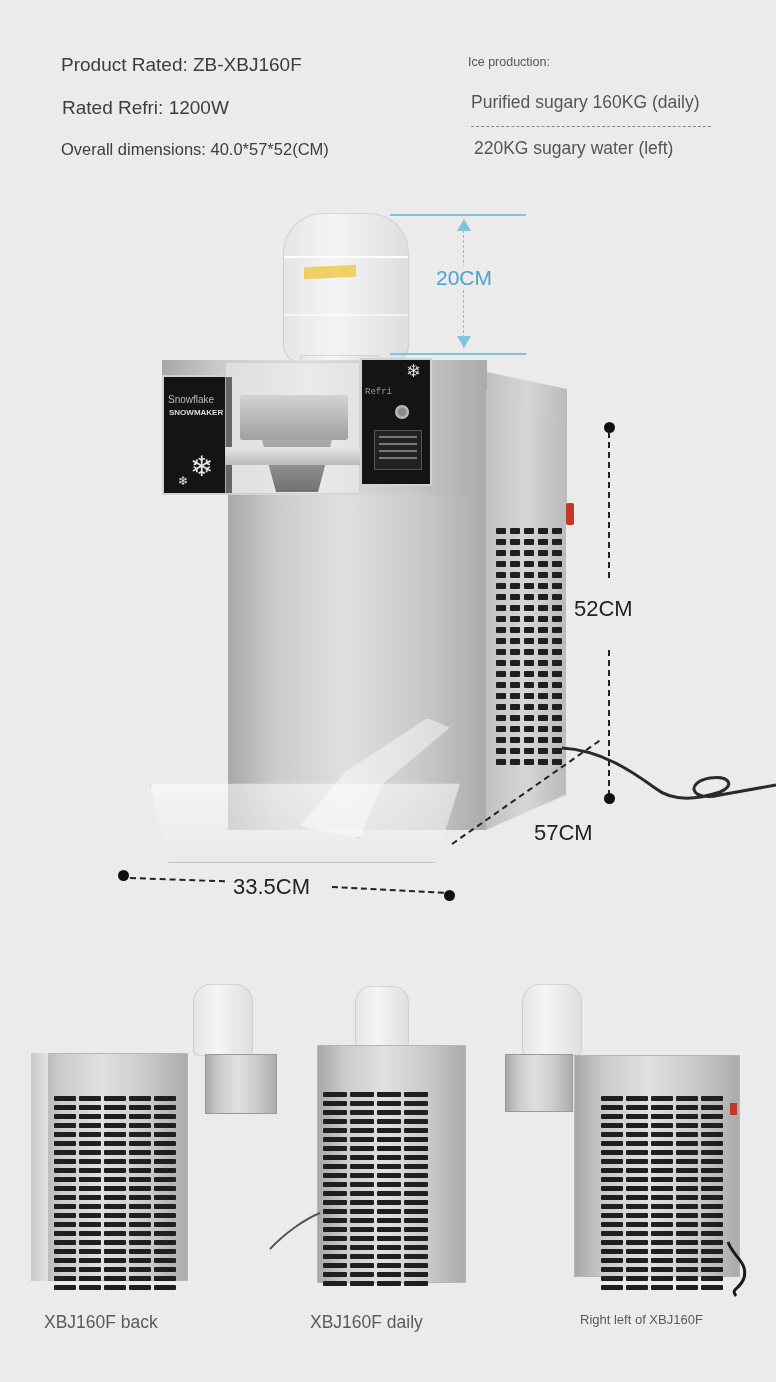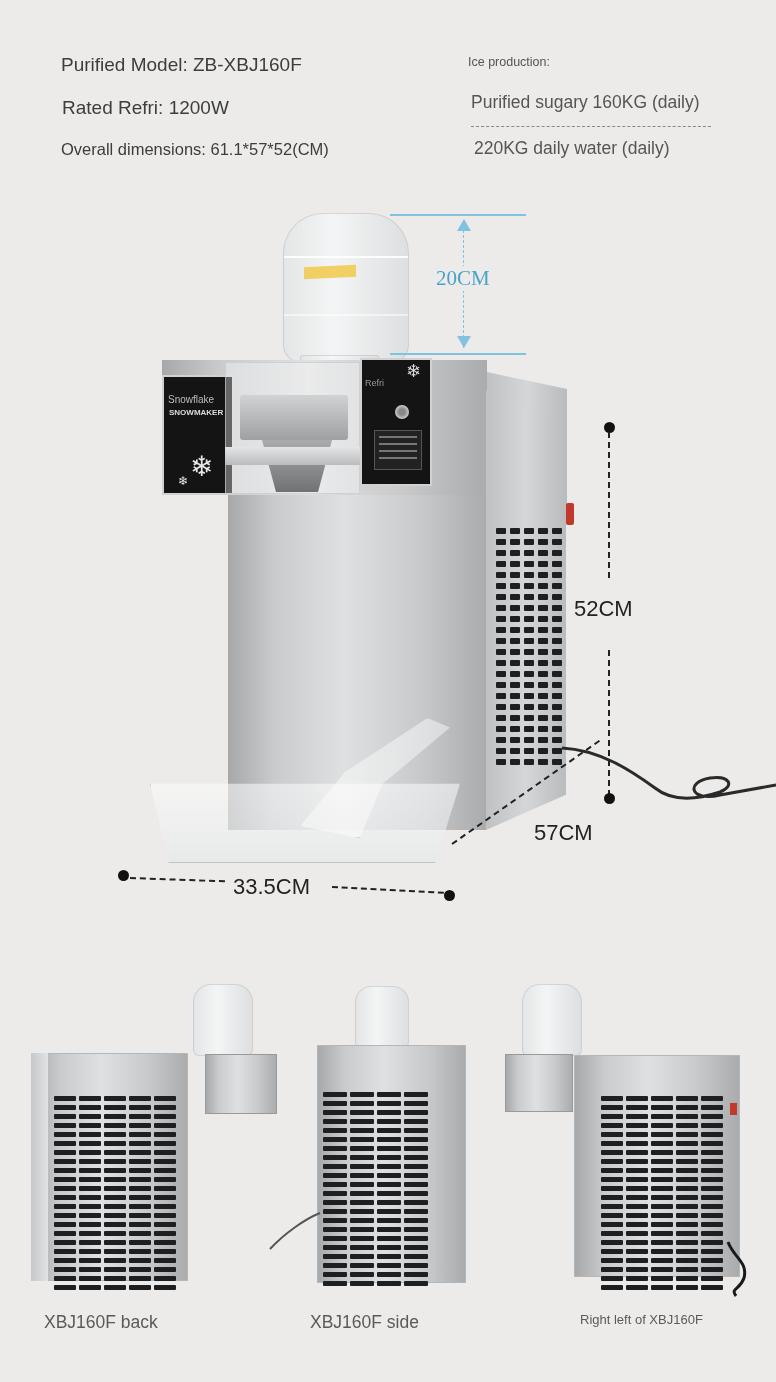--- a/index.html
+++ b/index.html
@@ -57,63 +57,63 @@
   .dash-v { position: absolute; width: 0; border-left: 2.5px dashed #222; }
   .dash-h { position: absolute; height: 0; border-top: 2px dashed #222; }
   .blue-line { position: absolute; height: 2px; background: #7fc3e0; }
 
   
   .thumb-caption { position: absolute; white-space: nowrap; color: #5a5a5a; }
 </style>
 </head>
 <body>
 
-<div class="spec" id="spec-model" data-name="product-model-text">Purified Model: ZB-XBJ160F</div>
+<div class="spec" id="spec-model" data-name="product-model-text">Product Rated: ZB-XBJ160F</div>
 <div class="spec" id="spec-power" data-name="rated-power-text">Rated Refri: 1200W</div>
-<div class="spec" id="spec-dims" data-name="overall-dimensions-text">Overall dimensions: 61.1*57*52(CM)</div>
+<div class="spec" id="spec-dims" data-name="overall-dimensions-text">Overall dimensions: 40.0*57*52(CM)</div>
 
 <div class="spec" id="ice-label" data-name="ice-production-label">Ice production:</div>
 <div class="spec" id="ice-pure" data-name="ice-production-purified">Purified sugary 160KG (daily)</div>
 <div class="abs" id="ice-divider" data-name="ice-production-divider"></div>
-<div class="spec" id="ice-sugar" data-name="ice-production-sugary">220KG daily water (daily)</div>
+<div class="spec" id="ice-sugar" data-name="ice-production-sugary">220KG sugary water (left)</div>
 
 <div class="abs" data-name="main-machine-illustration" style="left:0;top:0;width:776px;height:960px;">
 
   <div class="bottle" data-name="water-bottle" style="left:283px;top:213px;width:126px;height:150px;border-radius:40px 40px 18px 18px;">
     <div class="bottle-band" style="top:42px;"></div>
     <div class="bottle-label" style="left:20px;top:52px;width:52px;height:12px;transform:skewY(-3deg);"></div>
     <div class="bottle-band" style="top:100px;opacity:.6;"></div>
   </div>
   <div class="bottle" data-name="bottle-neck" style="left:300px;top:355px;width:80px;height:30px;border-radius:4px;"></div>
 
   <div class="blue-line" data-name="bottle-top-line" style="left:390px;top:214px;width:136px;"></div>
   <div class="blue-line" data-name="bottle-bottom-line" style="left:390px;top:353px;width:136px;"></div>
   <div class="abs" data-name="bottle-height-arrow" style="left:463px;top:220px;width:0;height:128px;border-left:1px dashed #7fc3e0;"></div>
   <div class="abs" data-name="arrow-up-icon" style="left:457px;top:219px;width:0;height:0;border-left:7px solid transparent;border-right:7px solid transparent;border-bottom:12px solid #7fc3e0;"></div>
   <div class="abs" data-name="arrow-down-icon" style="left:457px;top:336px;width:0;height:0;border-left:7px solid transparent;border-right:7px solid transparent;border-top:12px solid #7fc3e0;"></div>
-  <div class="dim-label" data-name="bottle-height-label" style="left:434px;top:266px;color:#4aa3c9;font-family:Liberation Serif, serif;font-size:21px;background:#ecebe9;padding:0 2px;">20CM</div>
+  <div class="dim-label" data-name="bottle-height-label" style="left:434px;top:266px;color:#4aa3c9;font-family:Liberation Sans, sans-serif;font-size:21px;background:#ecebe9;padding:0 2px;">20CM</div>
 
   <div class="abs steel" data-name="machine-head" style="left:162px;top:360px;width:325px;height:135px;"></div>
   <div class="abs steel-side" data-name="machine-head-side" style="left:487px;top:372px;width:80px;height:118px;transform:skewY(12deg);transform-origin:left top;"></div>
 
   <div class="abs black-panel" data-name="brand-panel" style="left:162px;top:375px;width:72px;height:120px;">
     <div class="abs" data-name="brand-line1" style="left:4px;top:17px;font-size:10px;color:#bbb;">Snowflake</div>
     <div class="abs" data-name="brand-line2" style="left:5px;top:31px;font-size:8px;font-weight:bold;color:#ddd;">SNOWMAKER</div>
     <div class="abs" data-name="snowflake-icon" style="left:26px;top:76px;font-size:28px;color:#e8e8e8;line-height:1;">❄</div>
     <div class="abs" data-name="small-snowflake-icon" style="left:14px;top:98px;font-size:12px;color:#e8e8e8;line-height:1;">❄</div>
   </div>
 
   <div class="abs" data-name="transparent-hood" style="left:225px;top:362px;width:135px;height:132px;background:rgba(255,255,255,.35);border:1px solid rgba(200,200,200,.7);"></div>
 
   <div class="abs" data-name="shaving-chute" style="left:240px;top:395px;width:108px;height:45px;background:linear-gradient(180deg,#d0d2d4,#9ea0a2);border-radius:3px;"></div>
   <div class="abs" data-name="shaving-arm" style="left:262px;top:440px;width:70px;height:52px;background:linear-gradient(180deg,#a9abad,#6f7173);clip-path:polygon(0 0,100% 0,80% 100%,20% 100%);"></div>
   <div class="abs" data-name="crossbar" style="left:225px;top:447px;width:135px;height:18px;background:linear-gradient(180deg,#e4e5e6,#b9bbbd);"></div>
 
   <div class="abs black-panel" data-name="control-panel" style="left:360px;top:358px;width:72px;height:128px;">
-    <div class="abs" data-name="panel-text" style="left:3px;top:18px;font-size:9px;color:#999;">Refri</div>
+    <div class="abs" data-name="panel-text" style="left:3px;top:27px;font-size:9px;color:#999;font-family:Liberation Mono, monospace;">Refri</div>
     <div class="abs" data-name="snowflake-logo-icon" style="left:44px;top:2px;font-size:18px;color:#ddd;line-height:1;">❄</div>
     <div class="abs" data-name="control-knob" style="left:33px;top:45px;width:14px;height:14px;border-radius:50%;background:radial-gradient(circle,#888 30%,#ccc 70%);"></div>
     <div class="abs" data-name="instruction-label" style="left:12px;top:70px;width:48px;height:40px;background:#222;border:1px solid #555;">
       <div style="height:2px;background:#777;margin:5px 4px 0;"></div>
       <div style="height:2px;background:#777;margin:5px 4px 0;"></div>
       <div style="height:2px;background:#777;margin:5px 4px 0;"></div>
       <div style="height:2px;background:#777;margin:5px 4px 0;"></div>
     </div>
   </div>
 
@@ -595,14 +595,14 @@
       <span style="height: 5px;"></span>
       <span style="height: 5px;"></span>
       <span style="height: 5px;"></span>
     </div>
   <svg class="abs" data-name="power-cord" style="left:240px;top:270px;" width="40" height="60">
       <path d="M8 2 C 14 18, 28 22, 24 38 C 20 50, 10 48, 16 56" fill="none" stroke="#1a1a1a" stroke-width="3"></path>
     </svg>
 </div>
 
 <div class="thumb-caption" data-name="view-left-caption" style="left:44px;top:1312px;font-size:17.5px;">XBJ160F back</div>
-<div class="thumb-caption" data-name="view-back-caption" style="left:310px;top:1312px;font-size:17.5px;">XBJ160F side</div>
+<div class="thumb-caption" data-name="view-back-caption" style="left:310px;top:1312px;font-size:17.5px;">XBJ160F daily</div>
 <div class="thumb-caption" data-name="view-right-caption" style="left:580px;top:1312px;font-size:13px;">Right left of XBJ160F</div>
 
 </body></html>

